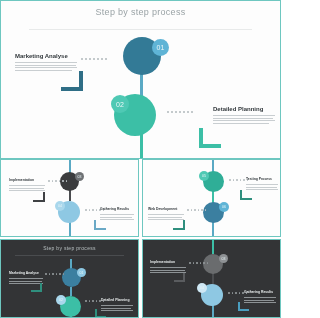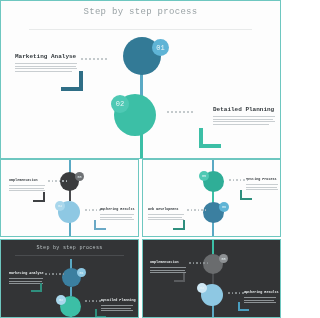--- a/index.html
+++ b/index.html
@@ -1,20 +1,20 @@
 <!DOCTYPE html>
 <html><head>
 <meta charset="utf-8">
 <style>
   html,body{margin:0;padding:0;background:#ffffff;}
   body{width:281px;height:318px;overflow:hidden;font-family:"Liberation Sans",sans-serif;}
   .stage{position:relative;width:281px;height:318px;background:#fff;}
 
   
-  .panel{position:absolute;overflow:hidden;box-sizing:border-box;font-family:Liberation Mono, monospace;}
+  .panel{position:absolute;overflow:hidden;box-sizing:border-box;}
   .panel.light{background:#fdfdfd;border:1px solid #6ec7c0;}
   .panel.dark{background:#333436;border:1px solid #6ec7c0;}
 
   .panel-title{position:absolute;top:6px;left:0;right:0;text-align:center;
     font-size:9px;color:#9aa3a6;letter-spacing:.3px;font-weight:400;}
   .panel-title.sm{font-size:5px;top:5px;color:#b9c0c2;}
   .title-rule{position:absolute;left:10%;right:10%;height:1px;background:#e8eaea;}
 
   
   .spine{position:absolute;background:#3cbfa6;}

